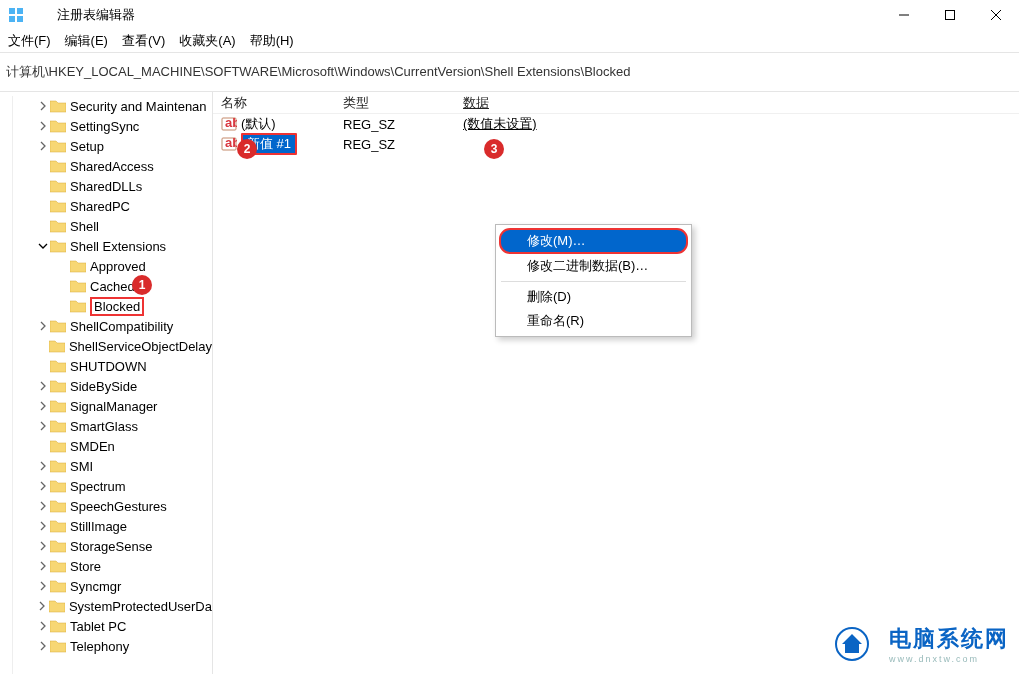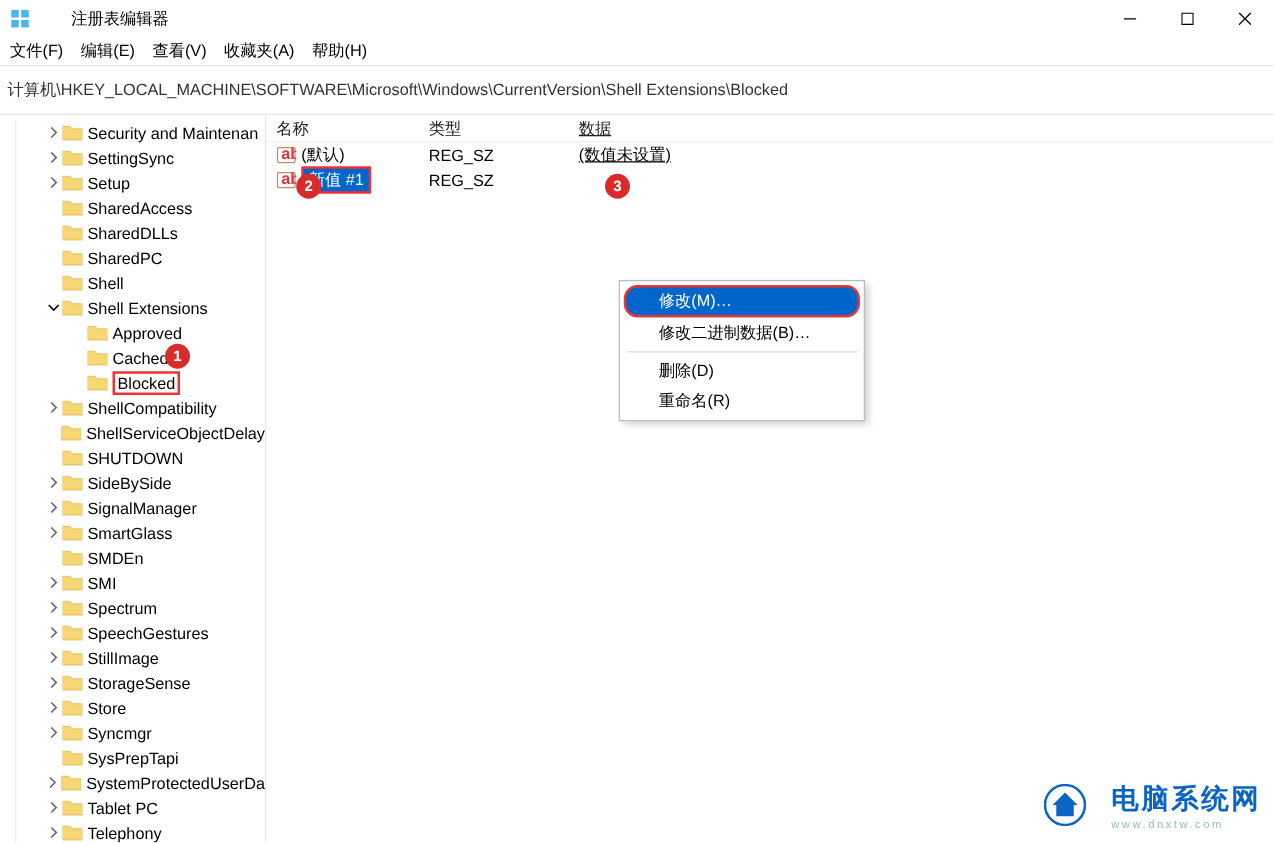--- a/index.html
+++ b/index.html
@@ -351,27 +351,20 @@
             <svg viewBox="0 0 10 10">
               <polyline points="3,1 7,5 3,9" fill="none" stroke="#666" stroke-width="1.3"></polyline>
             </svg>
           </span>
           <svg class="folder" viewBox="0 0 16 14">
             <polygon points="0,2 6,2 8,4 16,4 16,13 0,13" fill="#f7d774" stroke="#d4a93a" stroke-width="0.5"></polygon>
           </svg>
           <span class="label">Syncmgr</span>
         </div>
         <div class="tree-row indent-2">
-          <span class="chev"></span>
-          <svg class="folder" viewBox="0 0 16 14">
-            <polygon points="0,2 6,2 8,4 16,4 16,13 0,13" fill="#f7d774" stroke="#d4a93a" stroke-width="0.5"></polygon>
-          </svg>
-          <span class="label">SysPrepTapi</span>
-        </div>
-        <div class="tree-row indent-2">
           <span class="chev">
             <svg viewBox="0 0 10 10">
               <polyline points="3,1 7,5 3,9" fill="none" stroke="#666" stroke-width="1.3"></polyline>
             </svg>
           </span>
           <svg class="folder" viewBox="0 0 16 14">
             <polygon points="0,2 6,2 8,4 16,4 16,13 0,13" fill="#f7d774" stroke="#d4a93a" stroke-width="0.5"></polygon>
           </svg>
           <span class="label">SystemProtectedUserDa</span>
         </div>

